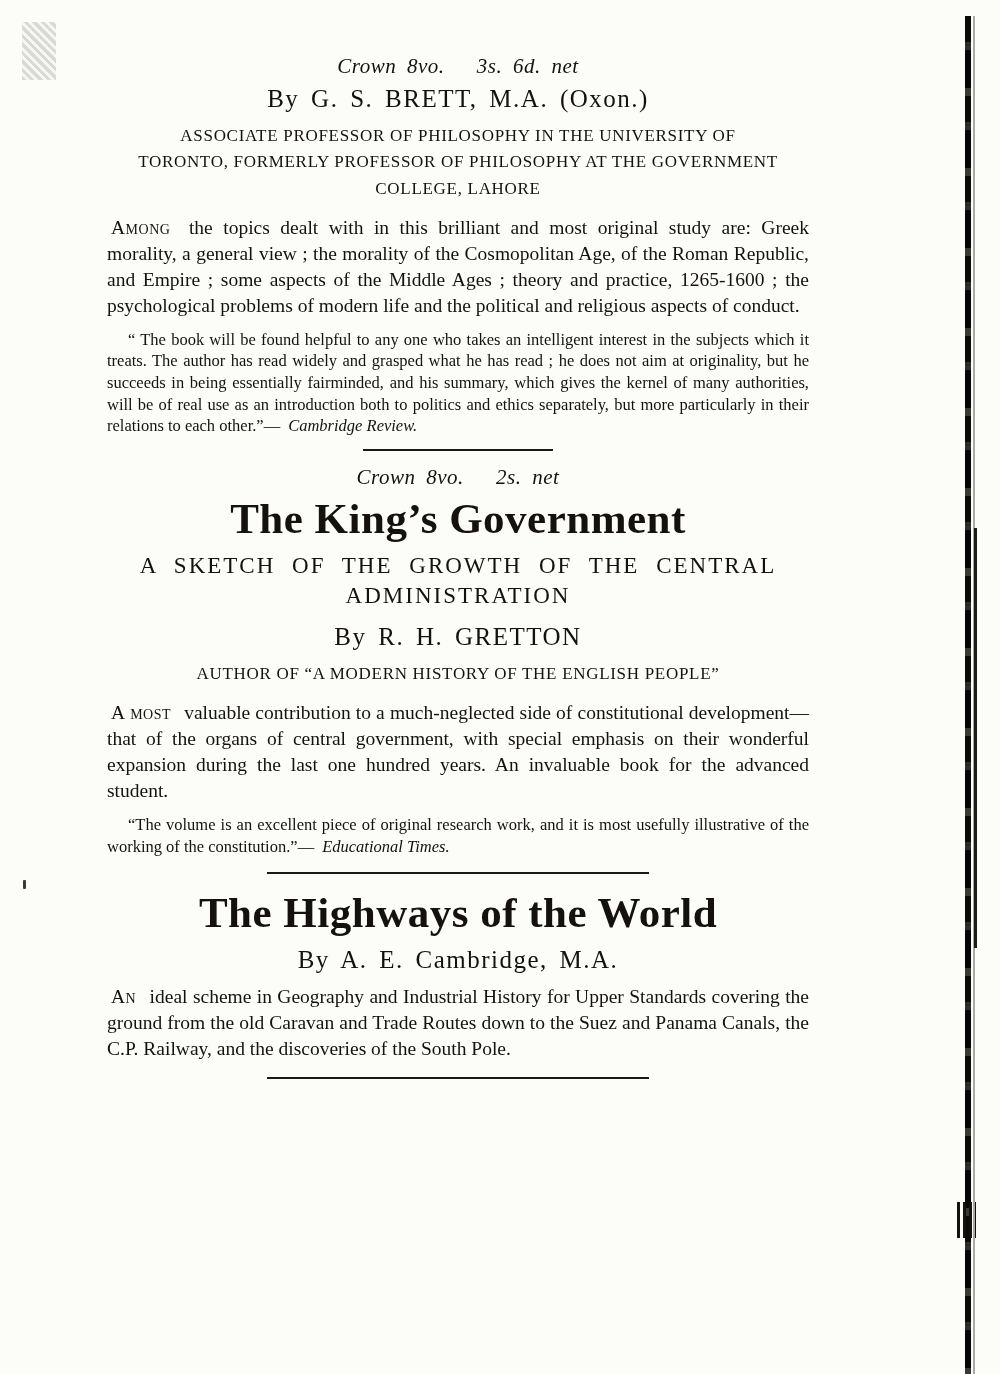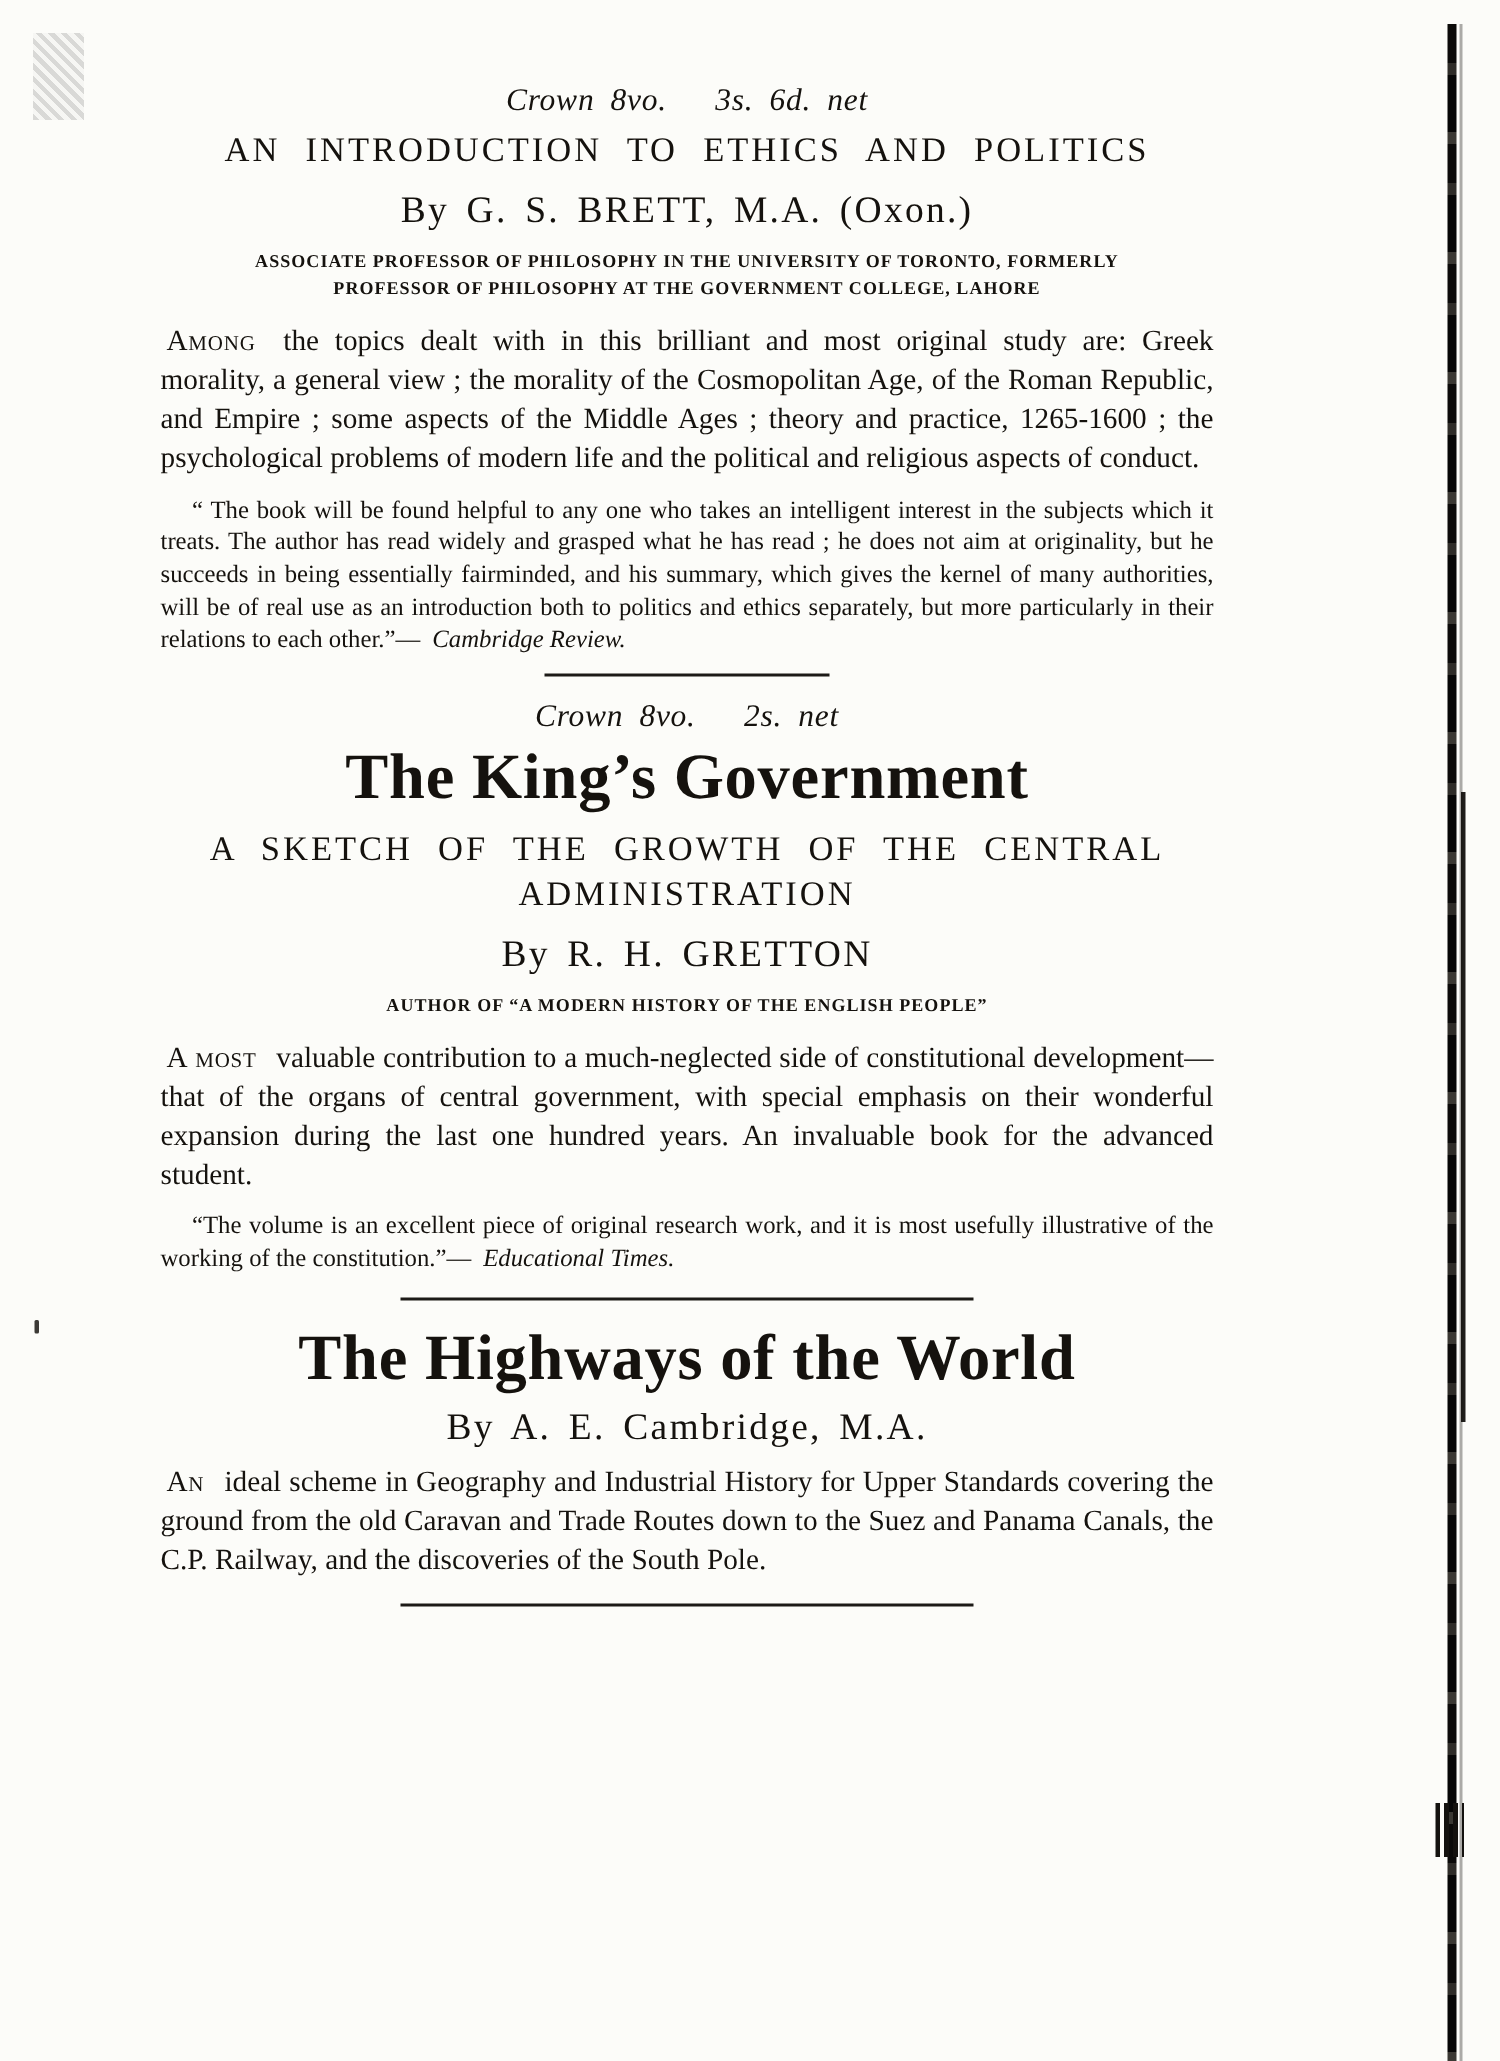--- a/index.html
+++ b/index.html
@@ -39,22 +39,22 @@
     line-height:1.3;
     margin-bottom:12px;
   }
   .book-byline {
     font-size:25px;
     letter-spacing:1.5px;
     word-spacing:4px;
     margin-bottom:10px;
   }
   .author-credit {
-    font-size:12px;
-    font-weight:bold;
+    font-size:17px;
+    font-weight:normal;
     letter-spacing:.7px;
     line-height:1.55;
     max-width:650px;
     margin:0 auto 13px;
   }
   .desc {
     font-size:19.5px;
     line-height:1.33;
     text-align:justify;
     margin-bottom:10px;
@@ -106,21 +106,20 @@
   <div class="scan-edge-a"></div>
   <div class="scan-edge-b"></div>
   <div class="scan-edge-c"></div>
   <div class="scan-blob"></div>
   <div class="speck-left"></div>
 
   <div class="content">
 
     <section class="book">
       <p class="format-line">Crown 8vo.  3s. 6d. net</p>
-      <p class="book-subtitle">AN INTRODUCTION TO ETHICS AND POLITICS</p>
       <p class="book-byline">By G. S. BRETT, M.A. (Oxon.)</p>
       <p class="author-credit">ASSOCIATE PROFESSOR OF PHILOSOPHY IN THE UNIVERSITY OF TORONTO, FORMERLY PROFESSOR OF PHILOSOPHY AT THE GOVERNMENT COLLEGE, LAHORE</p>
       <p class="desc"><span class="lead-word">Among</span><span> the topics dealt with in this brilliant and most original study are: Greek morality, a general view ; the morality of the Cosmopolitan Age, of the Roman Republic, and Empire ; some aspects of the Middle Ages ; theory and practice, 1265-1600 ; the psychological problems of modern life and the political and religious aspects of conduct.</span></p>
       <p class="review"><span>“ The book will be found helpful to any one who takes an intelligent interest in the subjects which it treats.  The author has read widely and grasped what he has read ; he does not aim at originality, but he succeeds in being essentially fairminded, and his summary, which gives the kernel of many authorities, will be of real use as an introduction both to politics and ethics separately, but more particularly in their relations to each other.”—</span><span class="src">Cambridge Review.</span></p>
     </section>
 
     <hr class="divider d1">
 
     <section class="book">
       <p class="format-line">Crown 8vo.  2s. net</p>

